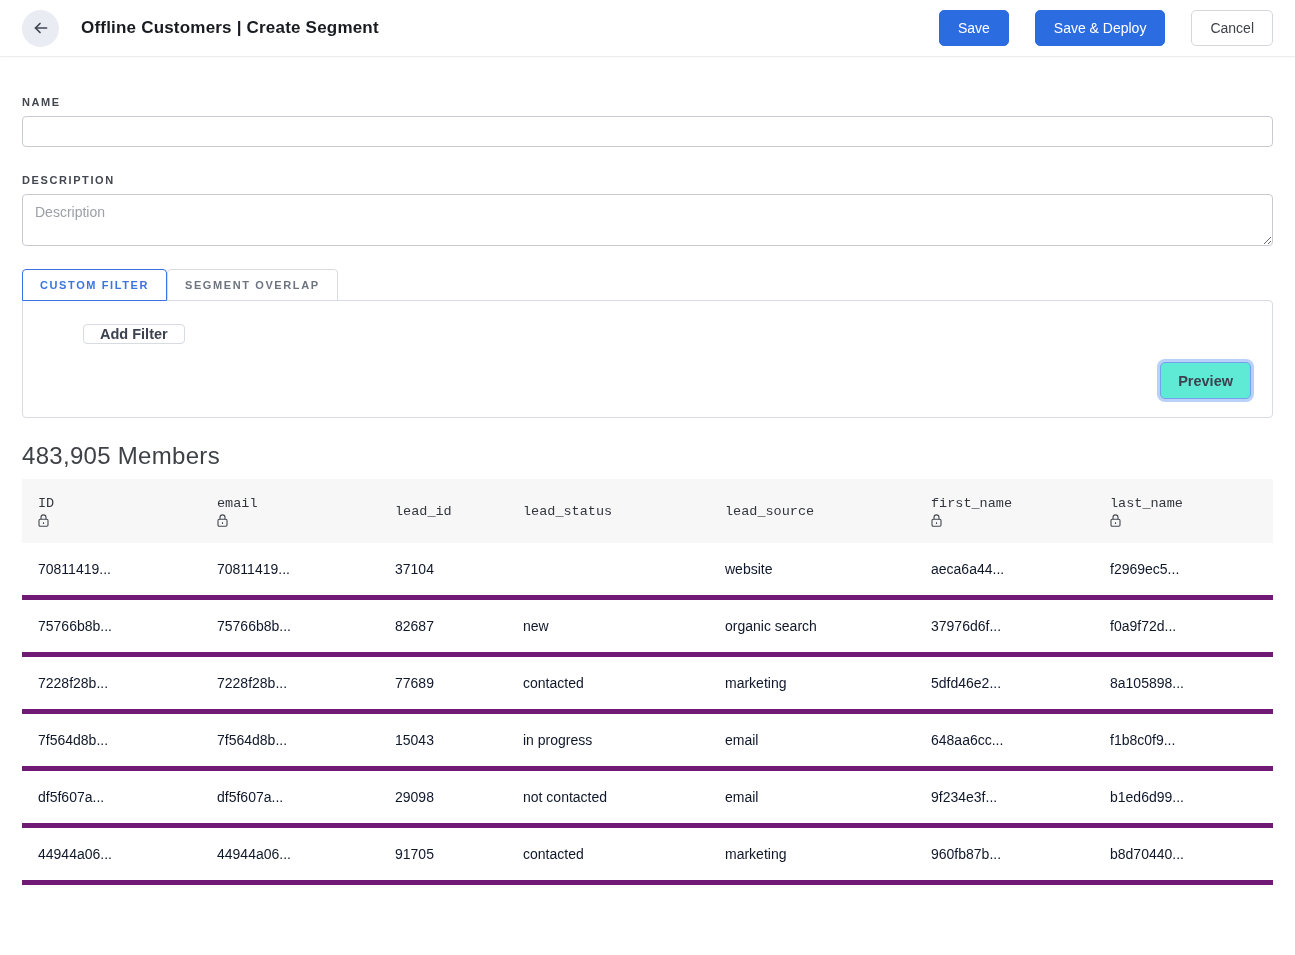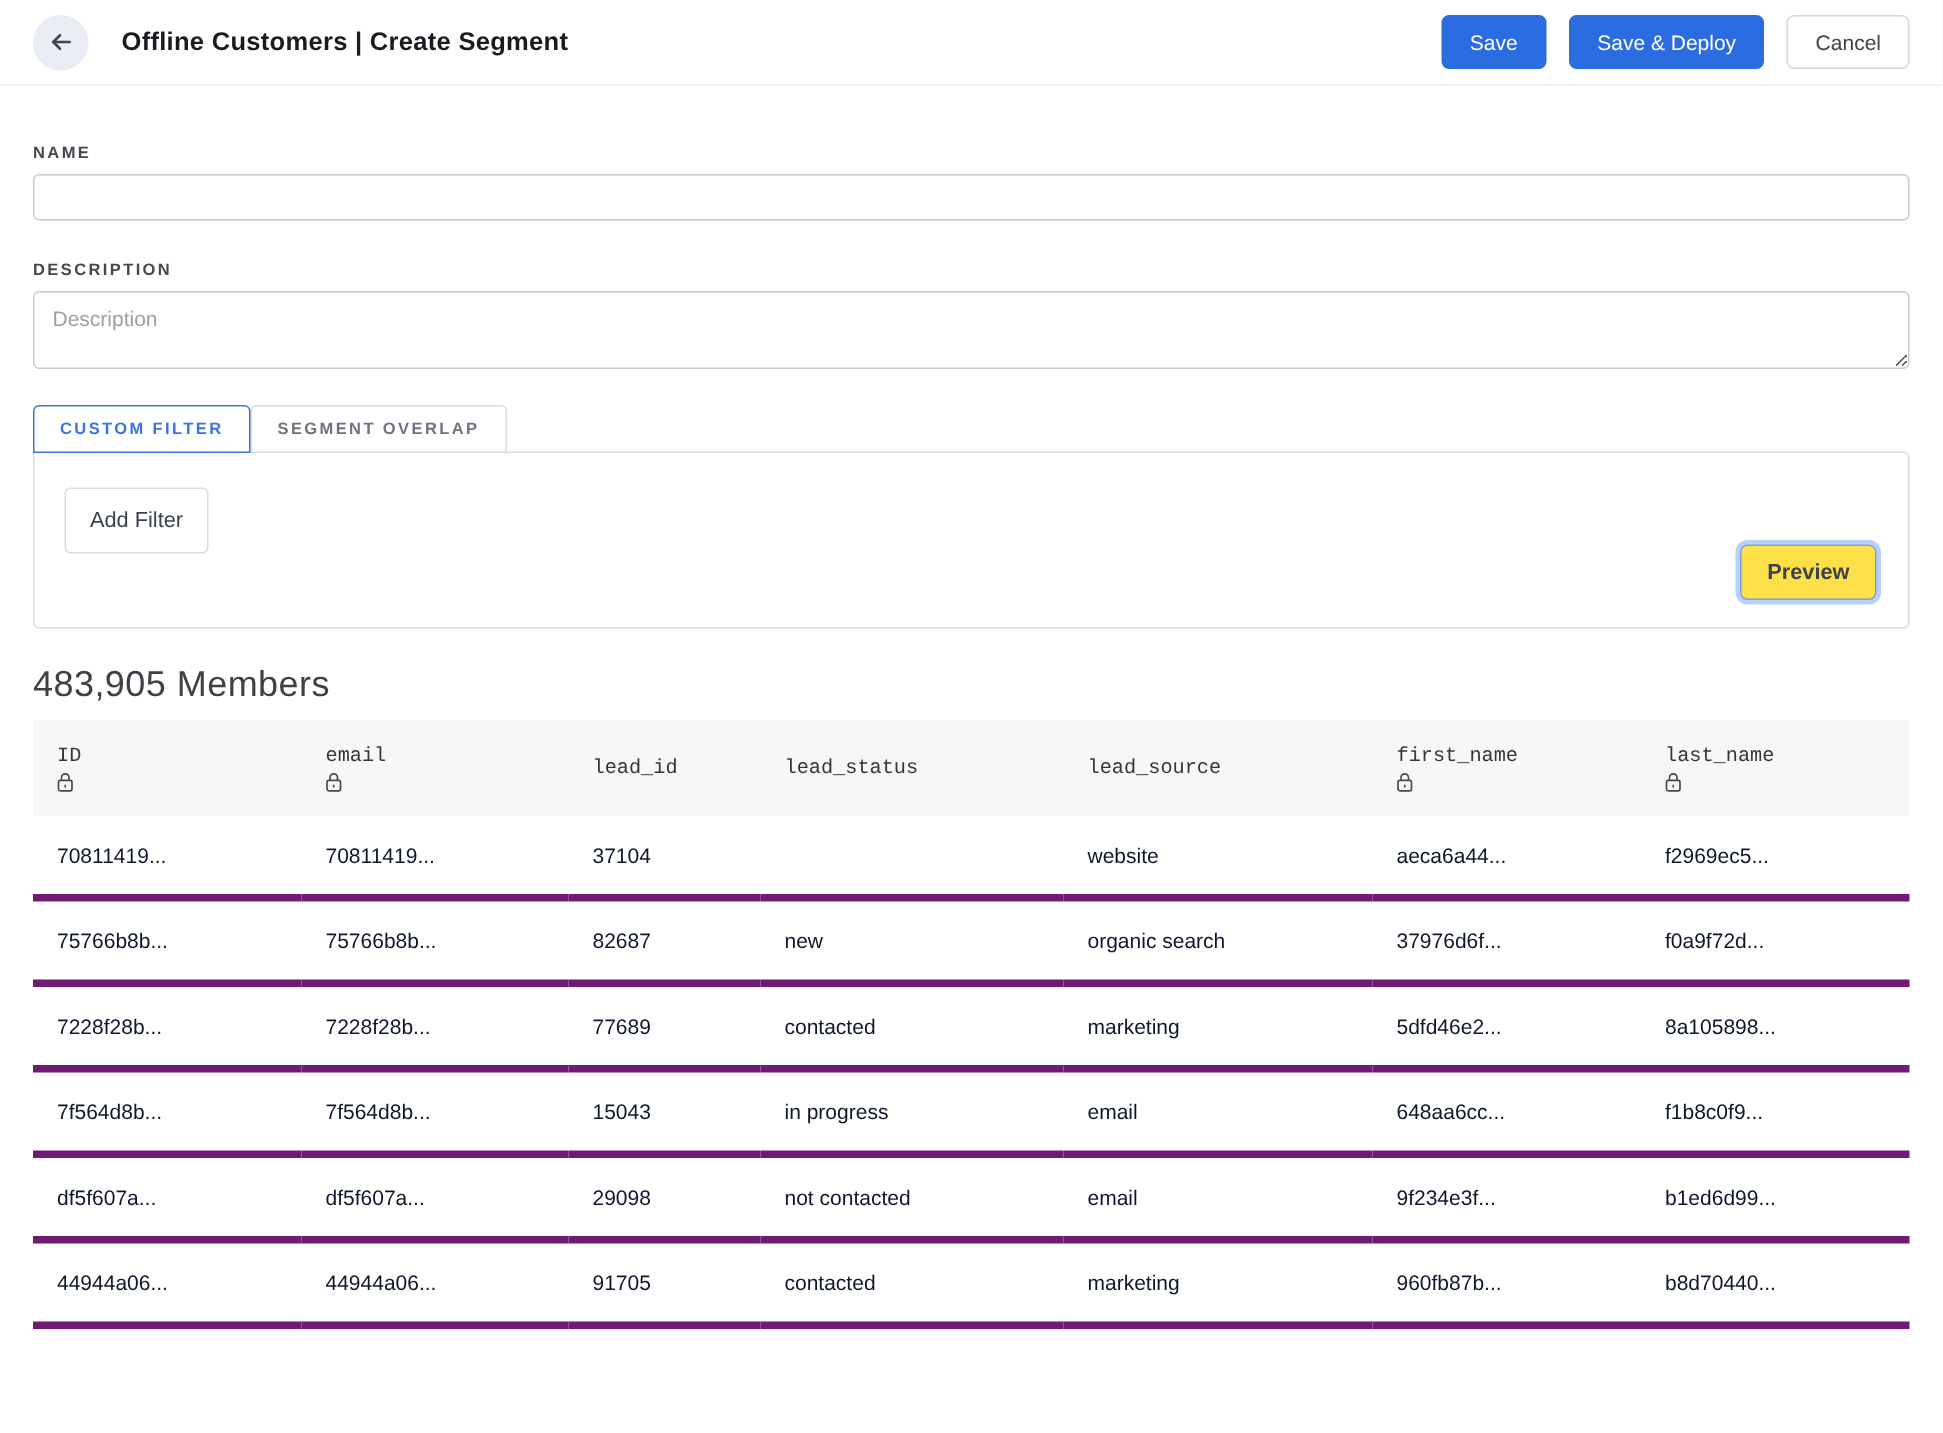--- a/index.html
+++ b/index.html
@@ -31,21 +31,21 @@
     margin-right: 22px;
     flex: 0 0 auto;
   }
   .page-title {
     font-size: 17px;
     font-weight: 700;
     color: #181b20;
     letter-spacing: 0.2px;
     flex: 1;
   }
-  .topbar-actions { display: flex; gap: 15px; }
+  .topbar-actions { display: flex; gap: 26px; }
   .btn {
     height: 36px;
     padding: 0 18px;
     border-radius: 5px;
     font-size: 14px;
     font-weight: 500;
     font-family: inherit;
     cursor: pointer;
     border: 1px solid transparent;
   }
@@ -113,38 +113,39 @@
   }
   .filter-panel {
     border: 1px solid #d8dbdf;
     border-radius: 0 4px 4px 4px;
     height: 118px;
     position: relative;
     padding: 23px 20px;
     background: #ffffff;
   }
   .add-filter-btn {
-    height: 44px;
+    height: 20px;
     padding: 0 16px;
     background: #ffffff;
     border: 1px solid #d8dbdf;
     border-radius: 4px;
     font-size: 14.5px;
-    font-weight: 400;
+    font-weight: 700;
     color: #3c4250;
     font-family: inherit;
     cursor: pointer;
+    margin-left: 40px;
   }
   .preview-btn {
     position: absolute;
     right: 21px;
     bottom: 18px;
     height: 37px;
     padding: 0 17px;
-    background: #fde047;
+    background: #5eead4;
     border: 1px solid #74a0ec;
     border-radius: 5px;
     box-shadow: 0 0 0 3px #b9d1f8;
     font-size: 14.5px;
     font-weight: 600;
     color: #3c4250;
     font-family: inherit;
     cursor: pointer;
   }
 

